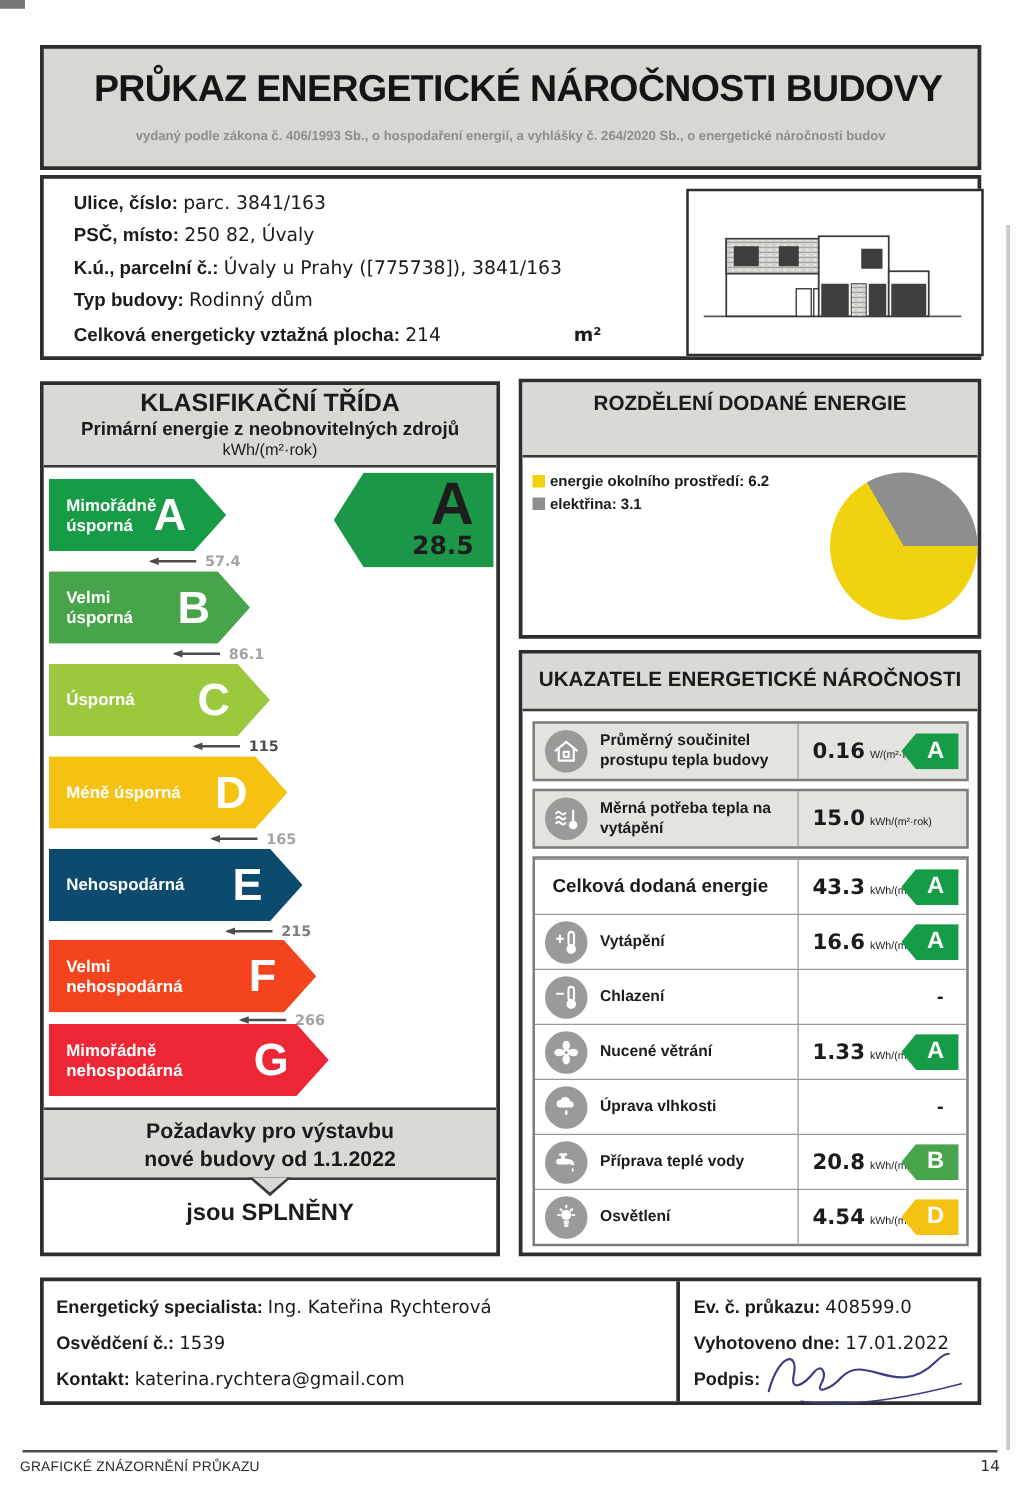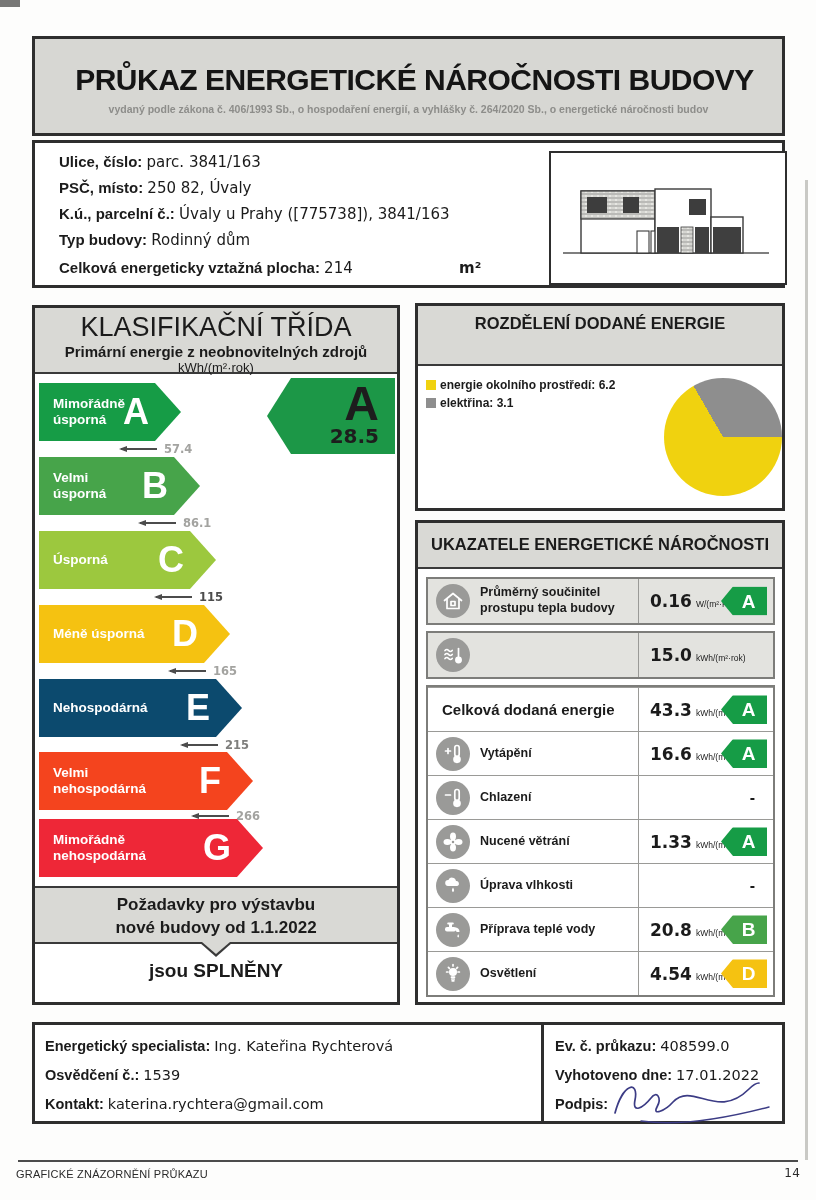--- a/index.html
+++ b/index.html
@@ -54,21 +54,21 @@
 </style>
 </head>
 <body>
 
 <div class="page">
 
   <div class="abs" style="left:0;top:0;width:20px;height:7px;background:#4a4a4a;opacity:.75;"></div>
   <div class="abs" style="left:805px;top:180px;width:3px;height:980px;background:#c9c9c5;"></div>
 
   <div class="box" style="left:32px;top:36px;width:753px;height:100px;background:#d7d7d3;">
-    <div class="hdr-title abs" style="left:0;right:0;top:24px;margin-left:12px;">PRŮKAZ ENERGETICKÉ NÁROČNOSTI BUDOVY</div>
+    <div class="hdr-title abs" style="left:0;right:0;top:16px;margin-left:12px;">PRŮKAZ ENERGETICKÉ NÁROČNOSTI BUDOVY</div>
     <div class="hdr-sub abs" style="left:0;right:0;top:64px;">vydaný podle zákona č. 406/1993 Sb., o hospodaření energií, a vyhlášky č. 264/2020 Sb., o energetické náročnosti budov</div>
   </div>
 
   <div class="box" style="left:32px;top:140px;width:753px;height:148px;">
     <div class="b-row" style="top:10px;"><span class="b-lab">Ulice, číslo:</span> <span class="b-val">parc. 3841/163</span></div>
     <div class="b-row" style="top:36px;"><span class="b-lab">PSČ, místo:</span> <span class="b-val">250 82, Úvaly</span></div>
     <div class="b-row" style="top:62px;"><span class="b-lab">K.ú., parcelní č.:</span> <span class="b-val">Úvaly u Prahy ([775738]), 3841/163</span></div>
     <div class="b-row" style="top:88px;"><span class="b-lab">Typ budovy:</span> <span class="b-val">Rodinný dům</span></div>
     <div class="b-row" style="top:116px;"><span class="b-lab">Celková energeticky vztažná plocha:</span> <span class="b-val">214</span><span class="b-val abs" style="left:400px;font-weight:700;">m²</span></div>
 
@@ -94,21 +94,21 @@
         <rect x="106" y="74" width="22" height="26" fill="#3f3f3f"></rect>
         <rect x="130" y="74" width="12" height="26" fill="url(#hatch)" stroke="#3a3a3a" stroke-width=".8"></rect>
         <rect x="144" y="74" width="14" height="26" fill="#3f3f3f"></rect>
         <rect x="162" y="74" width="28" height="26" fill="#3f3f3f"></rect>
       </svg>
     </div>
   </div>
 
   <div class="box" style="left:32px;top:305px;width:368px;height:700px;">
     <div class="band" style="top:0;height:66px;">
-      <div style="font-size:27px;font-weight:400;margin-top:4px;">KLASIFIKAČNÍ TŘÍDA</div>
+      <div style="font-size:20px;font-weight:700;margin-top:4px;">KLASIFIKAČNÍ TŘÍDA</div>
       <div style="font-size:15px;font-weight:700;">Primární energie z neobnovitelných zdrojů</div>
       <div style="font-size:13px;">kWh/(m²·rok)</div>
     </div>
 
     <div class="c-arrow" style="top: 75px; width: 142px; background: rgb(22, 156, 70);">
       <span class="c-label" style="width:88px;">Mimořádně úsporná</span>
       <span class="c-letter">A</span>
     </div>
     <div class="thr" style="left:86px;top:134px;">
         <span class="thr-line"></span>
@@ -215,20 +215,21 @@
       <div class="vdiv"></div>
       <div class="icn">
           <svg viewBox="0 0 24 24">
             <path d="M4 7.5 q1.8 -2 3.6 0 t3.6 0"></path>
             <path d="M4 11.5 q1.8 -2 3.6 0 t3.6 0"></path>
             <path d="M4 15.5 q1.8 -2 3.6 0 t3.6 0"></path>
             <line x1="17.5" y1="5.5" x2="17.5" y2="14"></line>
             <circle cx="17.5" cy="17" r="2.6" fill="#fff"></circle>
           </svg>
         </div>
+      <div class="ind-label">Měrná potřeba tepla na vytápění</div>
       <div class="ind-val"><span>15.0</span><span class="ind-unit">kWh/(m²·rok)</span></div>
     </div>
 
     <div class="ind-table" style="left:8px;top:162px;width:349px;height:312px;">
       <div class="vdiv" style="z-index:2;"></div>
 
       <div class="ind-row">
         <div class="ind-label big">Celková dodaná energie</div>
         <div class="ind-val"><span>43.3</span><span class="ind-unit">kWh/(m²·rok)</span></div>
         <div class="badge" style="background: rgb(22, 156, 70);">A</div>

